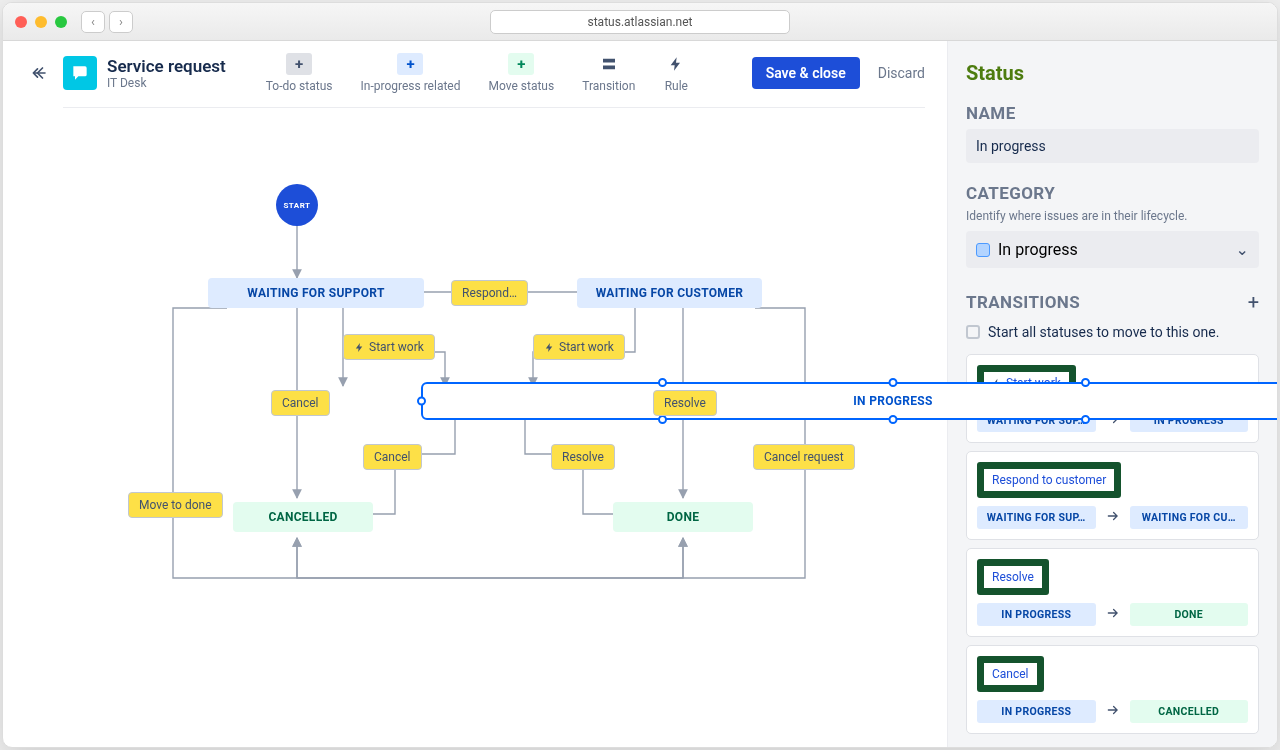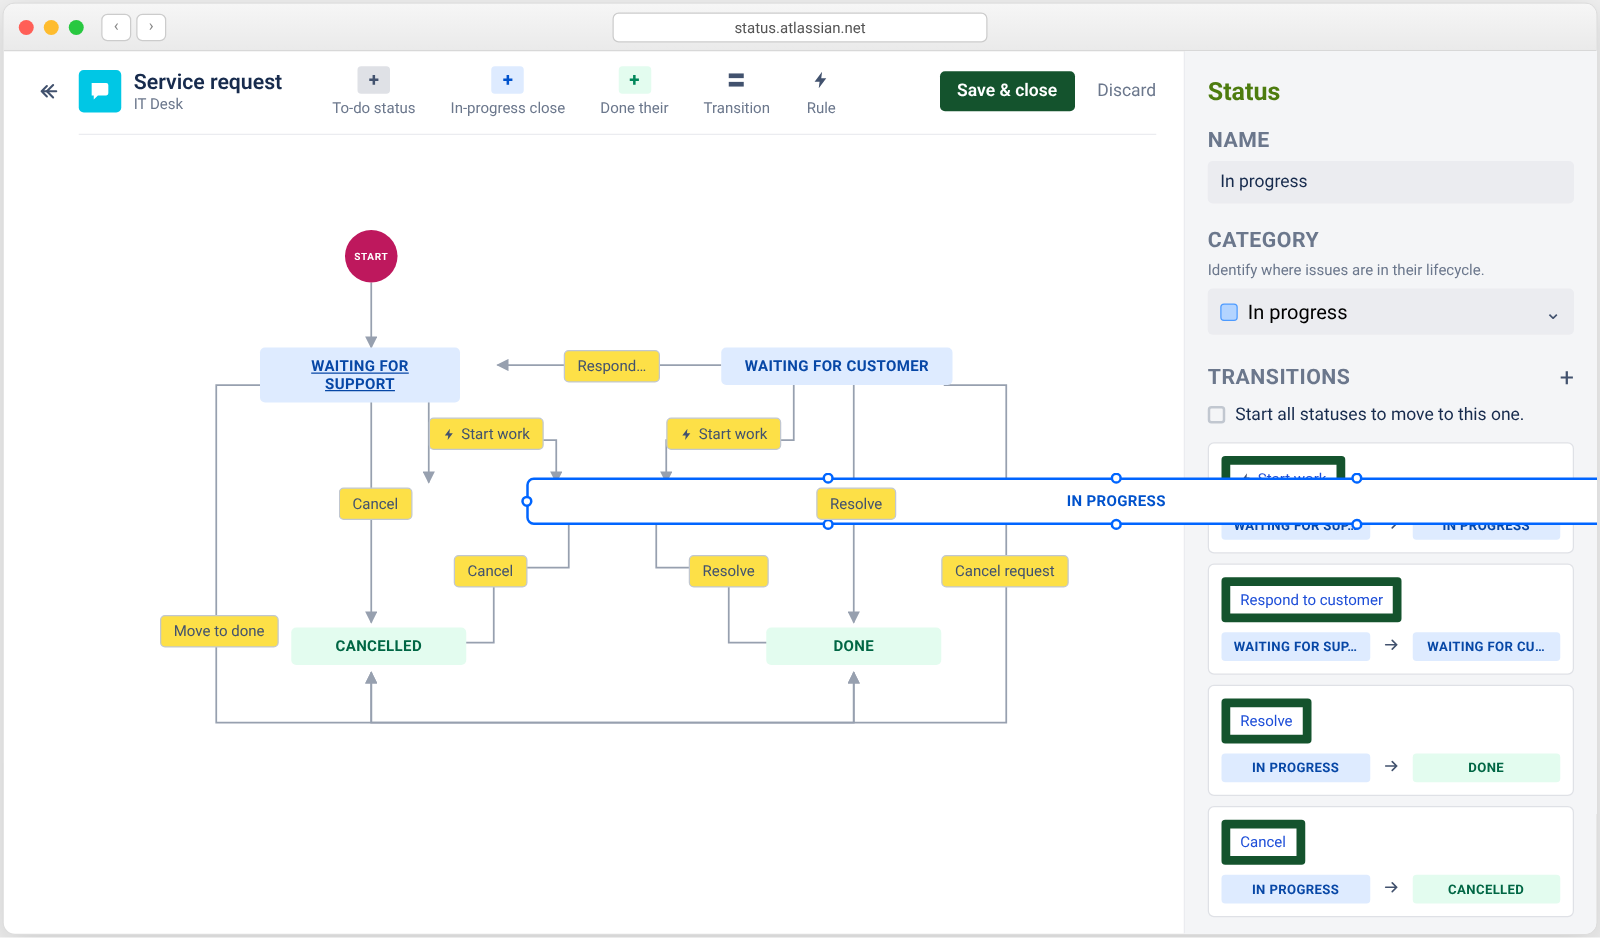--- a/index.html
+++ b/index.html
@@ -28,32 +28,32 @@
   .toolitems{display:flex;gap:28px;margin-left:40px;}
   .toolitem{display:flex;flex-direction:column;align-items:center;gap:4px;cursor:pointer;}
   .toolitem .chip{width:26px;height:22px;border-radius:3px;display:flex;align-items:center;justify-content:center;font-weight:700;font-size:15px;}
   .chip.todo{background:#dfe1e6;color:#42526e;}
   .chip.prog{background:#deebff;color:#0052cc;}
   .chip.done{background:#e3fcef;color:#00875a;}
   .chip.trans{color:#42526e;}
   .chip.rule{color:#42526e;}
   .toolitem .lbl{font-size:12px;color:#6b778c;}
   .topright{margin-left:auto;display:flex;align-items:center;gap:18px;}
-  .btn-primary{background:#14532d;color:#fff;border:none;border-radius:4px;padding:8px 14px;font-size:14px;font-weight:600;cursor:pointer;}
+  .btn-primary{background:#1d4ed8;color:#fff;border:none;border-radius:4px;padding:8px 14px;font-size:14px;font-weight:600;cursor:pointer;}
   .btn-discard{color:#6b778c;font-size:14px;cursor:pointer;}
   .hr{height:1px;background:#ebecf0;margin:14px 22px 0 60px;}
   
   .canvas{flex:1;position:relative;}
   .node, .transition-label, .status-pill {position:absolute;}
   .status-pill{border-radius:4px;font-size:12px;font-weight:700;padding:8px 12px;text-align:center;letter-spacing:.3px;}
   .pill-blue{background:#deebff;color:#0747a6;}
   .pill-green{background:#e3fcef;color:#006644;}
   .pill-selected{background:#fff;border:2px solid #0065ff;color:#0052cc;border-radius:6px;padding:10px 22px;position:relative;}
   .handle{position:absolute;width:9px;height:9px;border:2px solid #0065ff;background:#fff;border-radius:50%;}
-  .start-node{width:42px;height:42px;border-radius:50%;background:#be185d;color:#fff;font-size:8px;font-weight:700;display:flex;align-items:center;justify-content:center;letter-spacing:.5px;}
+  .start-node{width:42px;height:42px;border-radius:50%;background:#1d4ed8;color:#fff;font-size:8px;font-weight:700;display:flex;align-items:center;justify-content:center;letter-spacing:.5px;}
   .tlabel{background:#fde047;border:1px solid #c1c7d0;border-radius:4px;font-size:12px;color:#42526e;padding:5px 10px;white-space:nowrap;display:flex;align-items:center;gap:4px;}
   svg.edges{position:absolute;inset:0;width:100%;height:100%;}
   
   .sp-h1{font-size:20px;font-weight:700;color:#4d7c0f;margin-bottom:18px;}
   .sp-label{font-size:17px;font-weight:700;color:#6b778c;letter-spacing:.4px;margin-bottom:6px;}
   .sp-input{width:100%;background:#ebecf0;border:none;border-radius:4px;padding:9px 10px;font-size:14px;color:#172b4d;margin-bottom:20px;}
   .sp-help{font-size:12px;color:#6b778c;margin-bottom:8px;}
   .sp-select{width:100%;background:#ebecf0;border-radius:4px;padding:9px 10px;display:flex;align-items:center;justify-content:space-between;cursor:pointer;margin-bottom:22px;}
   .sp-select .sw{width:14px;height:14px;border-radius:3px;background:#b3d4ff;border:1px solid #4c9aff;margin-right:8px;}
   .sp-row{display:flex;align-items:center;justify-content:space-between;}
@@ -107,25 +107,25 @@
           <h1>Service request</h1>
           <div class="sub">IT Desk</div>
         </div>
         <div class="toolitems">
           <div class="toolitem">
             <div class="chip todo">+</div>
             <div class="lbl">To-do status</div>
           </div>
           <div class="toolitem">
             <div class="chip prog">+</div>
-            <div class="lbl">In-progress close</div>
+            <div class="lbl">In-progress related</div>
           </div>
           <div class="toolitem">
             <div class="chip done">+</div>
-            <div class="lbl">Done their</div>
+            <div class="lbl">Move status</div>
           </div>
           <div class="toolitem">
             <div class="chip trans">
                 <svg width="18" height="18" viewBox="0 0 24 24" fill="#42526e">
                   <rect x="4" y="5" width="16" height="5"></rect>
                   <rect x="4" y="14" width="16" height="5"></rect>
                 </svg>
               </div>
             <div class="lbl">Transition</div>
           </div>
@@ -178,21 +178,21 @@
           </g>
 
           <g stroke="#97a0af" stroke-width="1.4" fill="none" marker-end="url(#arr)">
              <path d="M294 470 V 430"></path>
              <path d="M680 470 V 430"></path>
           </g>
         </svg>
 
         <div class="node start-node" style="left:273px;top:76px;">START</div>
 
-        <div class="status-pill pill-blue" style="left:205px;top:170px;width:160px;text-decoration:underline;">WAITING FOR SUPPORT</div>
+        <div class="status-pill pill-blue" style="left:205px;top:170px;width:216px;">WAITING FOR SUPPORT</div>
         <div class="status-pill pill-blue" style="left:574px;top:170px;width:185px;">WAITING FOR CUSTOMER</div>
 
         <div class="status-pill pill-selected" style="left:418px;top:274px;">
           <span>IN PROGRESS</span>
           <div class="handle" style="left:-6px;top:50%;transform:translateY(-50%);"></div>
           
           <div class="handle" style="top:-6px;left:25%;"></div>
           <div class="handle" style="top:-6px;left:50%;transform:translateX(-50%);"></div>
           <div class="handle" style="top:-6px;left:70%;"></div>
           <div class="handle" style="bottom:-6px;left:25%;"></div>

